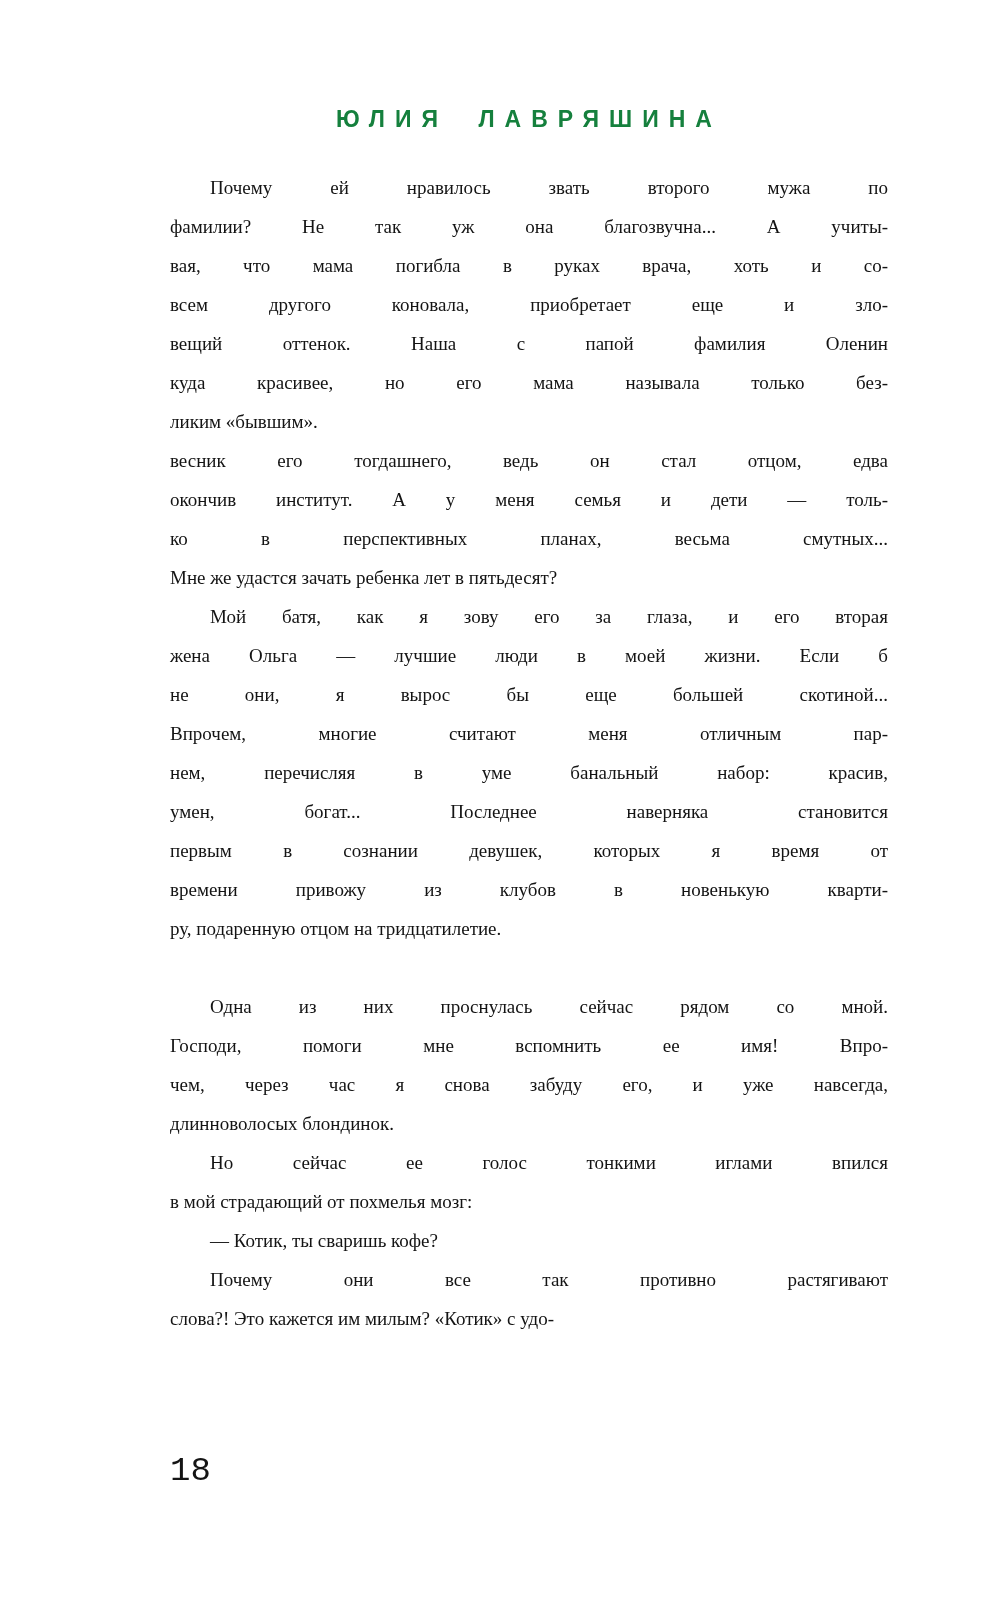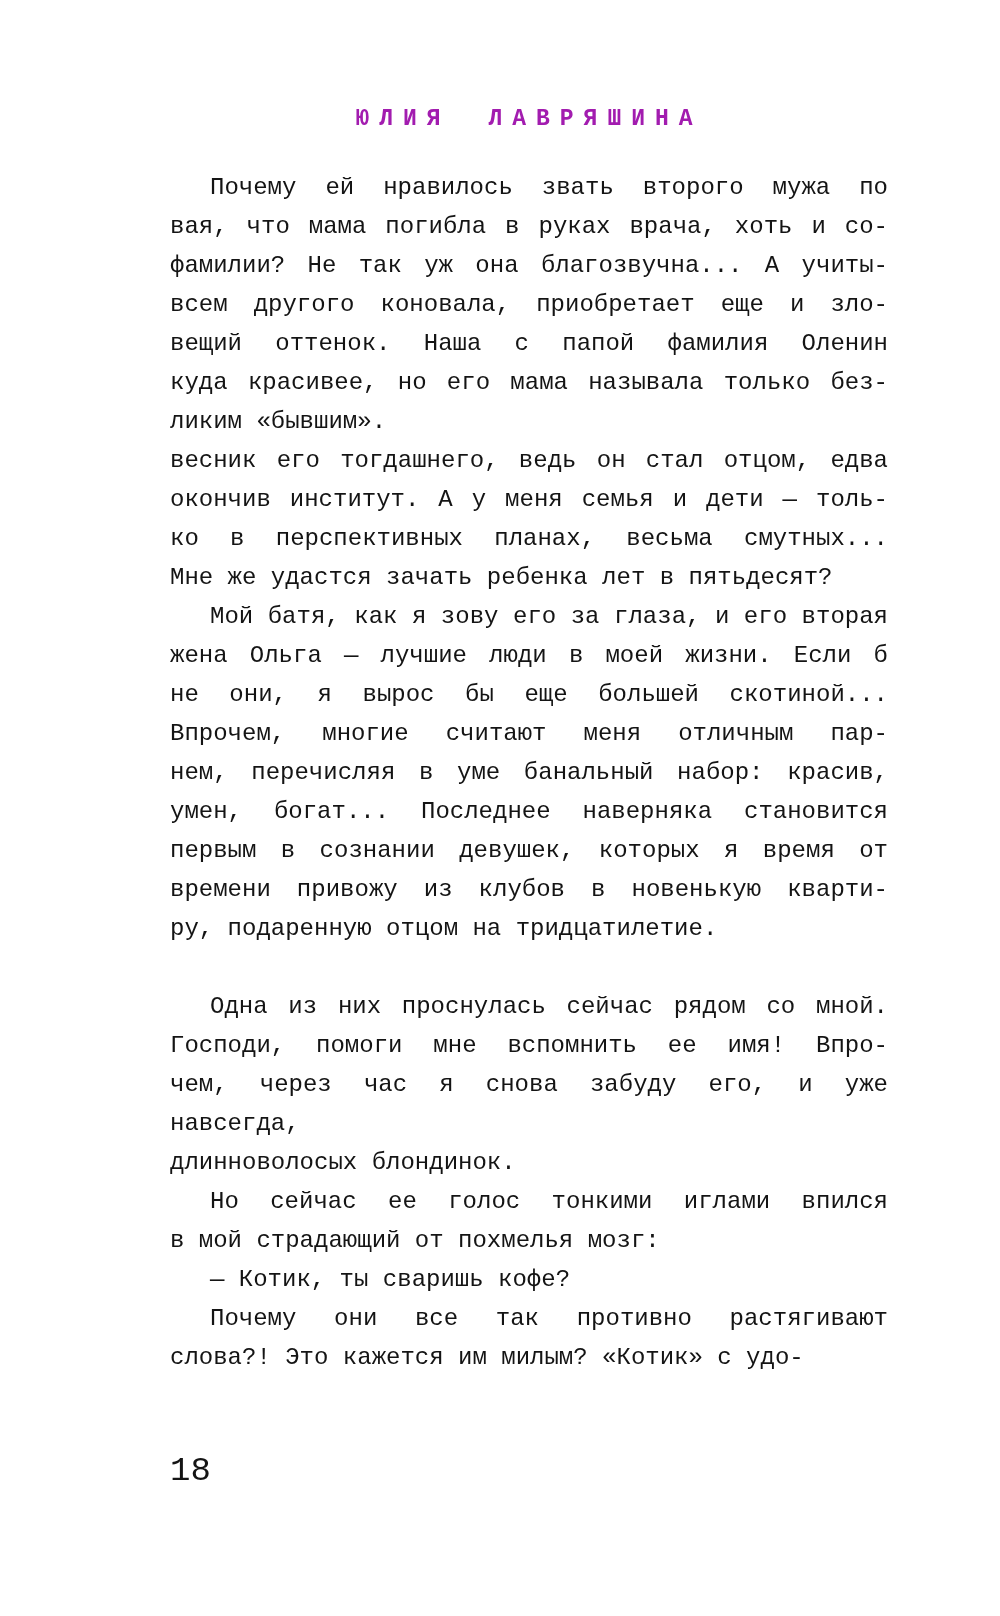--- a/index.html
+++ b/index.html
@@ -15,37 +15,36 @@
     color: #141414;
     font-family: "Liberation Serif", serif;
     overflow: hidden;
   }
   .running-head {
     position: absolute;
     top: 106px;
     left: 170px;
     width: 718px;
     text-align: center;
-    font-family: Liberation Mono, monospace;
+    font-family: Liberation Sans, sans-serif;
     font-size: 23px;
     font-weight: 700;
     letter-spacing: 10px;
     word-spacing: 14px;
-    color: #a21caf;
+    color: #15803d;
     white-space: nowrap;
   }
   .text-block {
     position: absolute;
     top: 168px;
     left: 170px;
     width: 718px;
-    font-size: 24px;
+    font-size: 19px;
     line-height: 39px;
     color: #141414;
-    font-family: Liberation Mono, monospace;
   }
   .paragraph { margin: 0; }
   .paragraph.space-before { margin-top: 39px; }
   .line {
     text-align: justify;
     text-align-last: justify;
   }
   .line.last {
     text-align: center;
     text-align-last: left;
@@ -66,22 +65,22 @@
 </style>
 </head>
 <body>
 
 <div class="page">
   <div class="running-head">ЮЛИЯ ЛАВРЯШИНА</div>
 
   <div class="text-block">
       <div class="paragraph">
         <div class="line indent">Почему ей нравилось звать второго мужа по</div>
+        <div class="line">фамилии? Не так уж она благозвучна... А учиты-</div>
         <div class="line">вая, что мама погибла в руках врача, хоть и со-</div>
-        <div class="line">фамилии? Не так уж она благозвучна... А учиты-</div>
         <div class="line">всем другого коновала, приобретает еще и зло-</div>
         <div class="line">вещий оттенок. Наша с папой фамилия Оленин</div>
         <div class="line">куда красивее, но его мама называла только без-</div>
         <div class="line last">ликим «бывшим».</div>
       </div>
       <div class="paragraph">
         <div class="line">весник его тогдашнего, ведь он стал отцом, едва</div>
         <div class="line">окончив институт. А у меня семья и дети — толь-</div>
         <div class="line">ко в перспективных планах, весьма смутных...</div>
         <div class="line last">Мне же удастся зачать ребенка лет в пятьдесят?</div>

